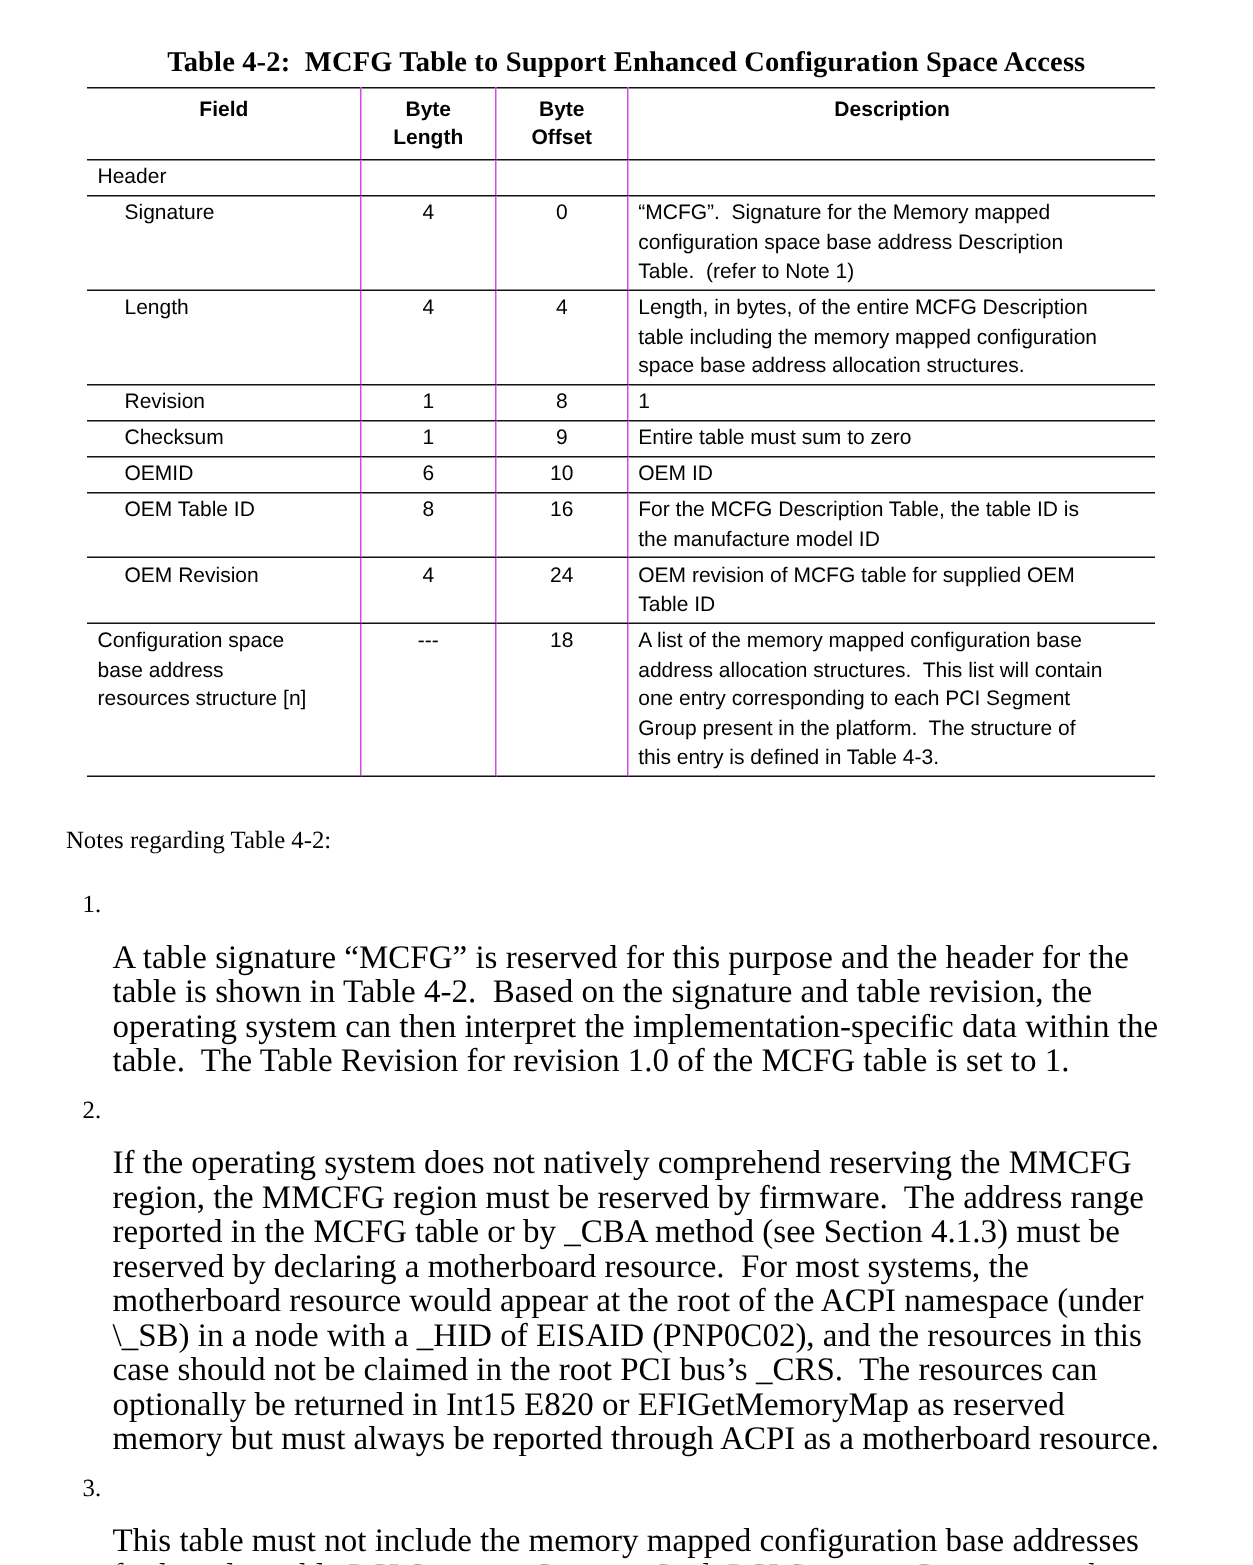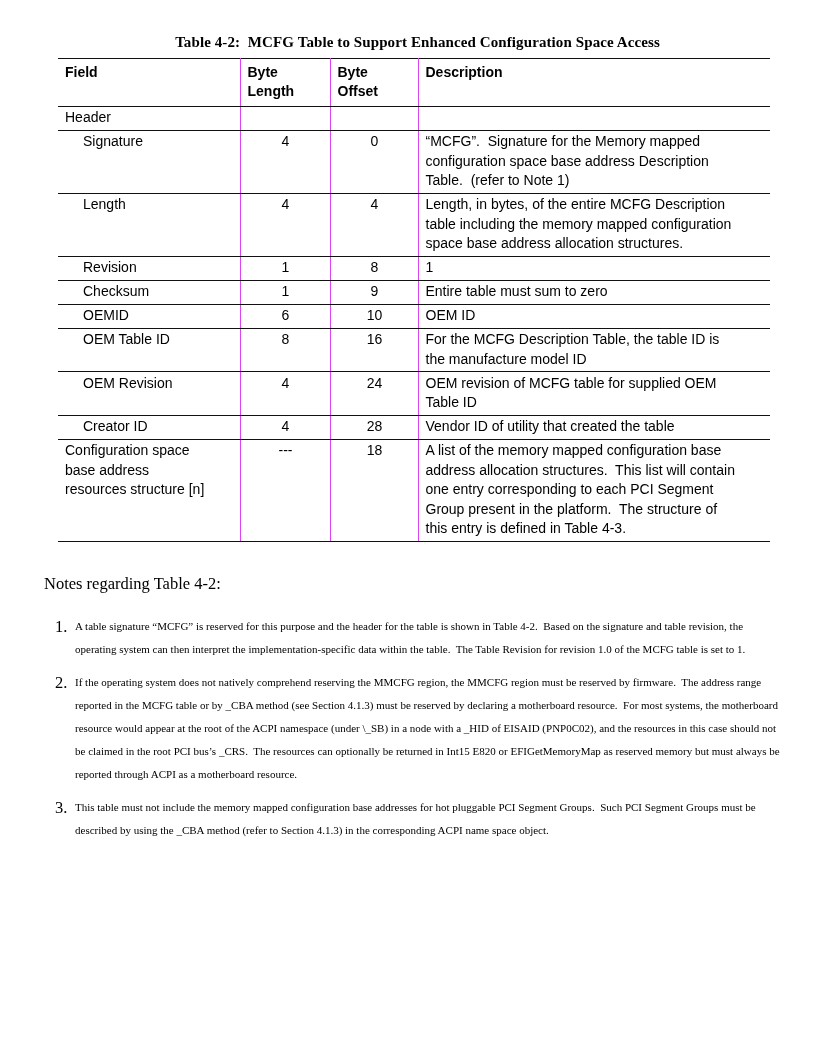--- a/index.html
+++ b/index.html
@@ -11,21 +11,21 @@
     overflow: hidden;
     position: relative;
   }
   .page { width: 835px; height: 1043px; }
 
   .table-title {
     margin: 31px 20px 0 20px;
     text-align: center;
     font-family: "Liberation Serif", serif;
     font-weight: bold;
-    font-size: 15px;
+    font-size: 19px;
     line-height: 22px;
     white-space: pre;
     letter-spacing: 0.1px;
   }
 
   table.spec-table {
     margin: 5px 0 0 58px;
     width: 712px;
     table-layout: fixed;
     border-collapse: collapse;
@@ -39,21 +39,21 @@
     line-height: 19.5px;
     padding: 1.5px 6px 2px 7px;
     white-space: pre-wrap;
     word-wrap: break-word;
   }
   .spec-table th:nth-child(n+2), .spec-table td:nth-child(n+2) {
     border-left: 1px solid #d946ef;
   }
   .spec-table th {
     font-weight: bold;
-    text-align: left;
+    text-align: center;
     padding-top: 3.5px;
     padding-bottom: 4px;
   }
   td.cell-field  { padding-right: 30px; margin-top: 24px; }
   td.cell-field.indent { padding-left: 25px; }
   td.cell-num   { text-align: center; }
   td.cell-desc  { padding-right: 32px; }
 
   .notes-heading {
     margin: 30px 12px 0 44px;
@@ -62,22 +62,23 @@
   }
   .notes-list { margin: 0 0 0 55px; width: 726px; }
   .note-item  { display: flex; align-items: flex-start; margin-top: 10px; }
   .note-item.first { margin-top: 20px; }
   .note-number {
     flex: 0 0 20px; width: 20px;
     font-size: 16.5px; line-height: 23px;
   }
   .note-text {
     flex: 1;
-    font-size: 11px; line-height: 23px;
+    font-size: 22px; line-height: 23px;
     white-space: pre-wrap;
+    margin-top: 35px;
   }
 </style>
 </head>
 <body>
 
 <div class="page">
 
   <div class="table-title">Table 4-2:  MCFG Table to Support Enhanced Configuration Space Access</div>
 
   <table class="spec-table">
@@ -138,26 +139,20 @@
           <td class="cell-num">16</td>
           <td class="cell-desc">For the MCFG Description Table, the table ID is the manufacture model ID</td>
         </tr>
         <tr>
           <td class="cell-field indent">OEM Revision</td>
           <td class="cell-num">4</td>
           <td class="cell-num">24</td>
           <td class="cell-desc">OEM revision of MCFG table for supplied OEM Table ID</td>
         </tr>
         <tr>
-          <td class="cell-field indent">Creator ID</td>
-          <td class="cell-num">4</td>
-          <td class="cell-num">28</td>
-          <td class="cell-desc">Vendor ID of utility that created the table</td>
-        </tr>
-        <tr>
           <td class="cell-field">Configuration space base address resources structure [n]</td>
           <td class="cell-num">---</td>
           <td class="cell-num">18</td>
           <td class="cell-desc">A list of the memory mapped configuration base address allocation structures.  This list will contain one entry corresponding to each PCI Segment Group present in the platform.  The structure of this entry is defined in Table 4-3.</td>
         </tr>
       </tbody>
   </table>
 
   <p class="notes-heading">Notes regarding Table 4-2:</p>
 

